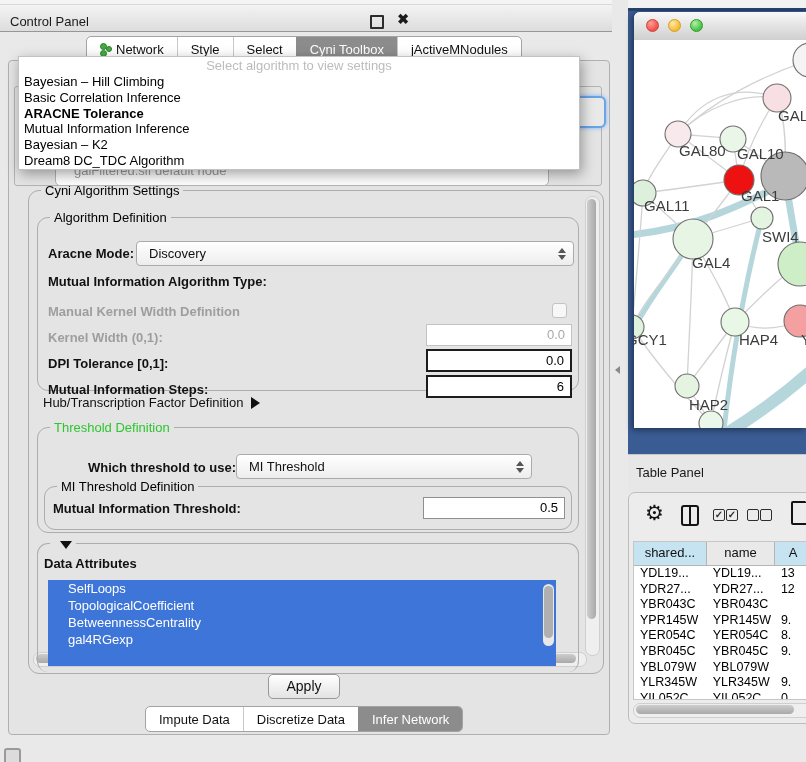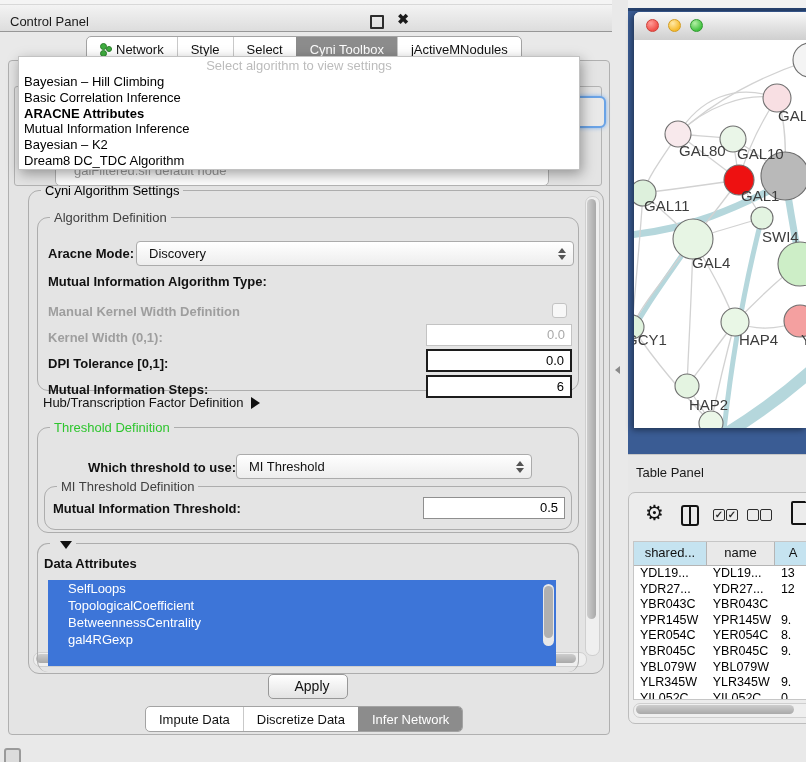--- a/index.html
+++ b/index.html
@@ -38,21 +38,21 @@
   
   .popup{left:18px;top:56px;width:560px;height:112px;background:#fff;border:1px solid #c2c2c2;
          box-shadow:2px 4px 12px rgba(0,0,0,.35);z-index:20;}
   .popup-header{height:16px;padding-top:1px;text-align:center;font-size:13px;color:#bcbcbc;}
   .popup-item{height:15.8px;line-height:15.8px;padding-left:5px;font-size:13px;color:#000;}
   .popup-item.sel{font-weight:bold;}
   
   .gbox{border:1px solid #adadad;border-radius:11px;background:transparent;}
   .gtitle{position:absolute;top:-8px;left:12px;background:#e4e4e4;padding:0 4px;font-size:13px;}
   .settings-box{left:28px;top:190px;width:574px;height:482px;}
-  .blue{color:#404040;} .green{color:#2ec52e;}
+  .blue{color:#000000;} .green{color:#2ec52e;}
   .lbl{font-size:13px;font-weight:bold;color:#111;white-space:nowrap;}
   .lbl.dis{color:#9e9e9e;}
   .combo{background:linear-gradient(#ffffff,#ededed);border:1px solid #ababab;border-radius:4px;
          font-size:13px;color:#111;line-height:23px;padding-left:12px;box-sizing:border-box;}
   .spin{position:absolute;right:7px;top:50%;margin-top:-6px;width:8px;height:12px;}
   .spin:before,.spin:after{content:"";position:absolute;left:0;border-left:4px solid transparent;border-right:4px solid transparent;}
   .spin:before{top:0;border-bottom:5px solid #555;}
   .spin:after{bottom:0;border-top:5px solid #555;}
   .field{background:#fff;font-size:13px;text-align:right;padding-right:6px;line-height:20px;box-sizing:border-box;}
   .field.dis{color:#a9a9a9;border:1px solid #c3c3c3;}
@@ -63,21 +63,21 @@
          border-left:9px solid #111;margin-left:8px;vertical-align:-2px;}
   .tri-d{display:inline-block;width:0;height:0;border-left:6px solid transparent;border-right:6px solid transparent;
          border-top:8px solid #111;margin-left:6px;vertical-align:-1px;}
   .src-list{background:#3d75d8;overflow:hidden;}
   .src-item{color:#fff;font-size:13px;line-height:17px;padding-left:20px;white-space:nowrap;}
   .vscroll{background:#efefef;border:1px solid #cfcfcf;border-radius:7px;}
   .vthumb{position:absolute;left:1px;width:9px;background:linear-gradient(90deg,#cdcdcd,#a9a9a9);border-radius:5px;}
   .hscroll{background:#efefef;border:1px solid #cfcfcf;border-radius:7px;}
   .hthumb{position:absolute;top:1px;height:9px;background:linear-gradient(#cdcdcd,#a9a9a9);border-radius:5px;}
   .apply-btn{left:268px;top:674px;width:70px;height:23px;background:linear-gradient(#ffffff,#e3e3e3);
-             border:1px solid #989898;border-radius:5px;font-size:14px;text-align:center;line-height:22px;color:#111;padding-left:8px;}
+             border:1px solid #989898;border-radius:5px;font-size:14px;text-align:center;line-height:22px;color:#111;}
   .corner-ico{left:4px;top:748px;width:13px;height:13px;border:2px solid #9a9a9a;border-radius:3px;background:#dcdcdc;}
   
   .divider{left:612px;top:30px;width:16px;height:732px;background:#e9e9e9;}
   .div-handle{left:615px;top:366px;width:0;height:0;border-top:4px solid transparent;border-bottom:4px solid transparent;
               border-right:5px solid #8a8a8a;}
   
   .right-topstrip{left:628px;top:0;width:178px;height:8px;background:#f2f2f2;}
   .desktop{left:628px;top:8px;width:178px;height:446px;background:#3a5c94;border-top:3px solid #27426e;box-sizing:border-box;}
   .net-window{left:634px;top:12px;width:172px;height:416px;background:#fff;border-radius:6px 0 0 0;
               box-shadow:-2px 2px 6px rgba(0,0,0,.45);}
@@ -150,21 +150,21 @@
 
   <div class="abs inf-box"></div>
   <div class="abs inf-combo"></div>
   <div class="abs net-combo">galFiltered.sif default node</div>
 
   <div class="abs popup">
     <div class="popup-header">Select algorithm to view settings</div>
     <div>
         <div class="popup-item">Bayesian – Hill Climbing</div>
         <div class="popup-item">Basic Correlation Inference</div>
-        <div class="popup-item sel">ARACNE Attributes</div>
+        <div class="popup-item sel">ARACNE Tolerance</div>
         <div class="popup-item">Mutual Information Inference</div>
         <div class="popup-item">Bayesian – K2</div>
         <div class="popup-item">Dream8 DC_TDC Algorithm</div>
       </div>
   </div>
 
   <div class="abs gbox settings-box">
     <span class="gtitle">Cyni Algorithm Settings</span>
 
     <div class="abs vscroll" style="right:3px;top:5px;width:13px;height:458px;">

